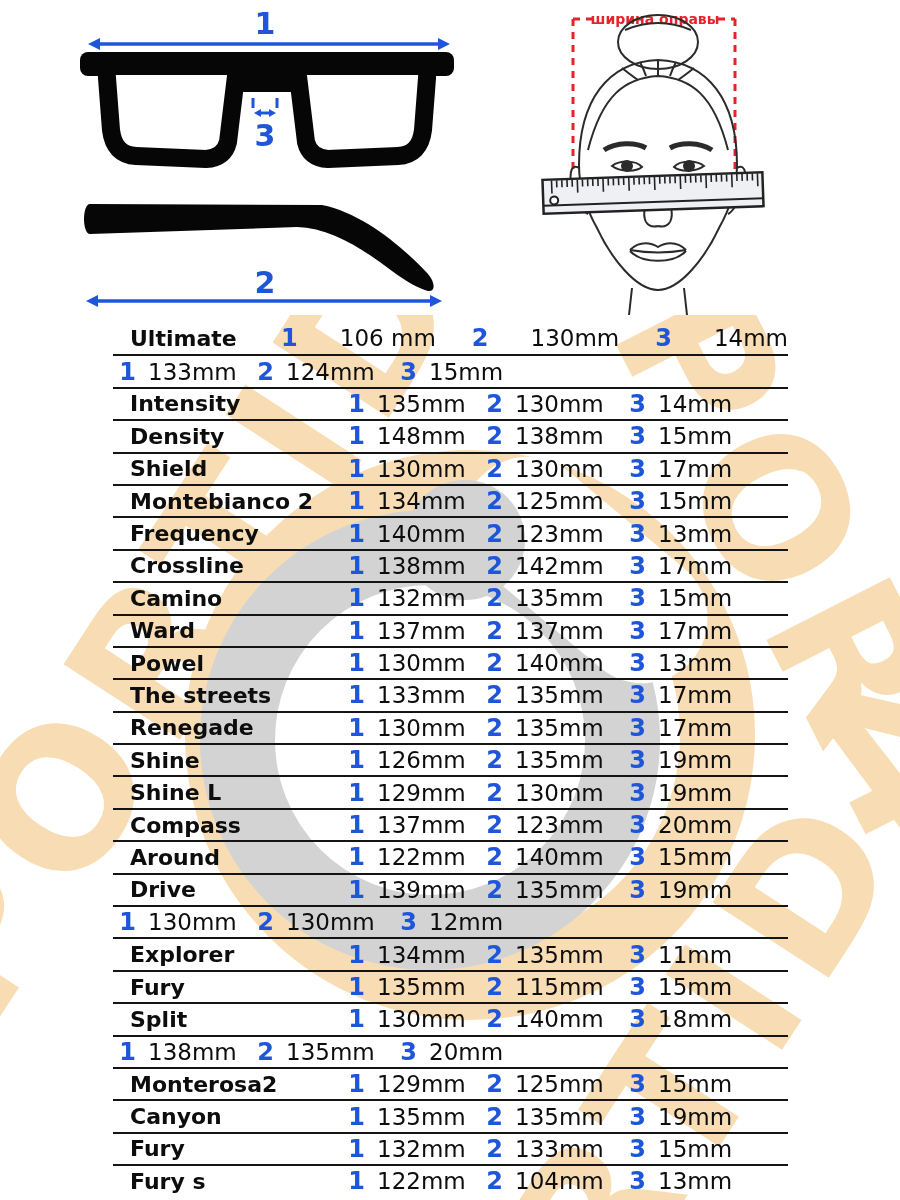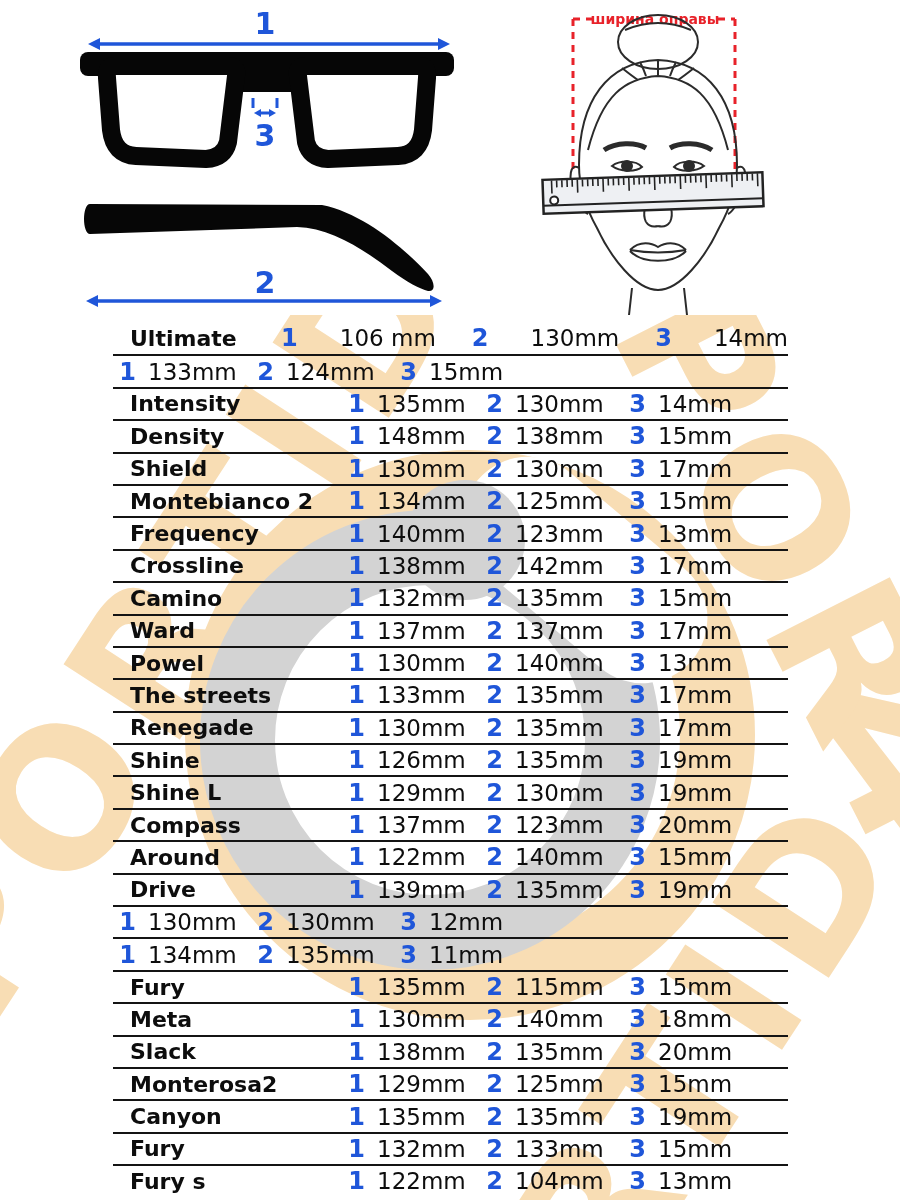--- a/index.html
+++ b/index.html
@@ -304,47 +304,47 @@
       </div>
       <div class="row">
         <span class="num">1</span>
         <span class="val v1">130mm</span>
         <span class="num">2</span>
         <span class="val v2">130mm</span>
         <span class="num">3</span>
         <span class="val v3">12mm</span>
       </div>
       <div class="row">
+        <span class="name">Explorer</span>
         <span class="num">1</span>
         <span class="val v1">134mm</span>
         <span class="num">2</span>
         <span class="val v2">135mm</span>
         <span class="num">3</span>
         <span class="val v3">11mm</span>
       </div>
       <div class="row">
         <span class="name">Fury</span>
         <span class="num">1</span>
         <span class="val v1">135mm</span>
         <span class="num">2</span>
         <span class="val v2">115mm</span>
         <span class="num">3</span>
         <span class="val v3">15mm</span>
       </div>
       <div class="row">
-        <span class="name">Meta</span>
+        <span class="name">Split</span>
         <span class="num">1</span>
         <span class="val v1">130mm</span>
         <span class="num">2</span>
         <span class="val v2">140mm</span>
         <span class="num">3</span>
         <span class="val v3">18mm</span>
       </div>
       <div class="row">
-        <span class="name">Slack</span>
         <span class="num">1</span>
         <span class="val v1">138mm</span>
         <span class="num">2</span>
         <span class="val v2">135mm</span>
         <span class="num">3</span>
         <span class="val v3">20mm</span>
       </div>
       <div class="row">
         <span class="name">Monterosa2</span>
         <span class="num">1</span>

